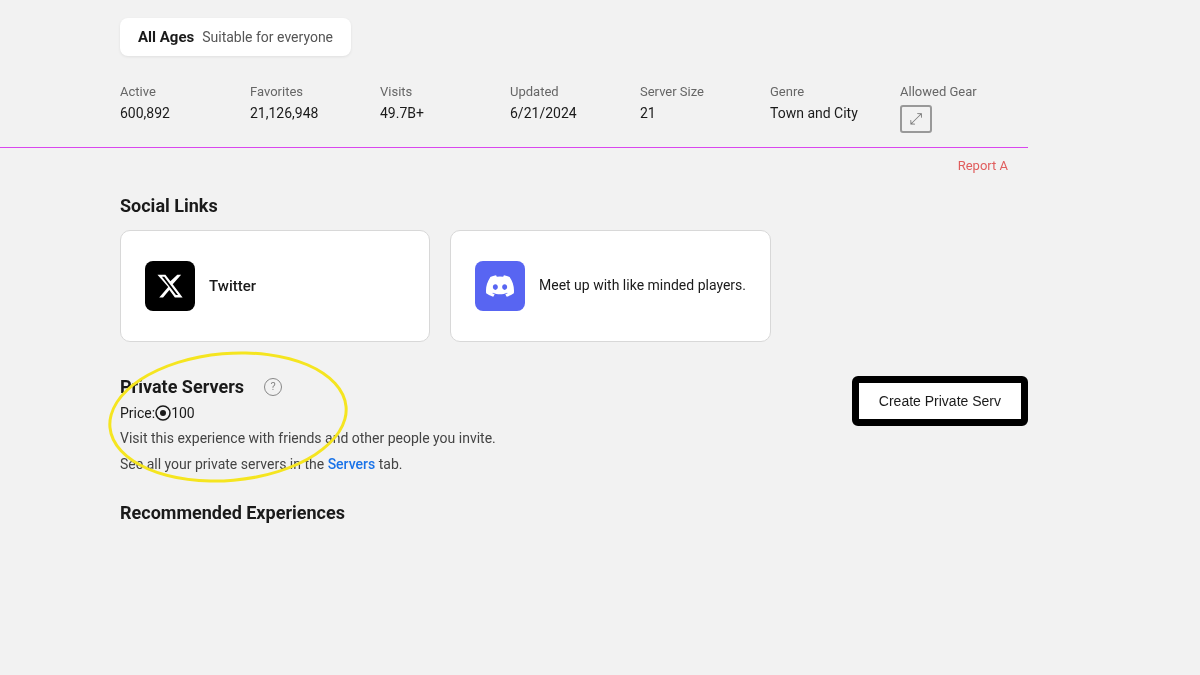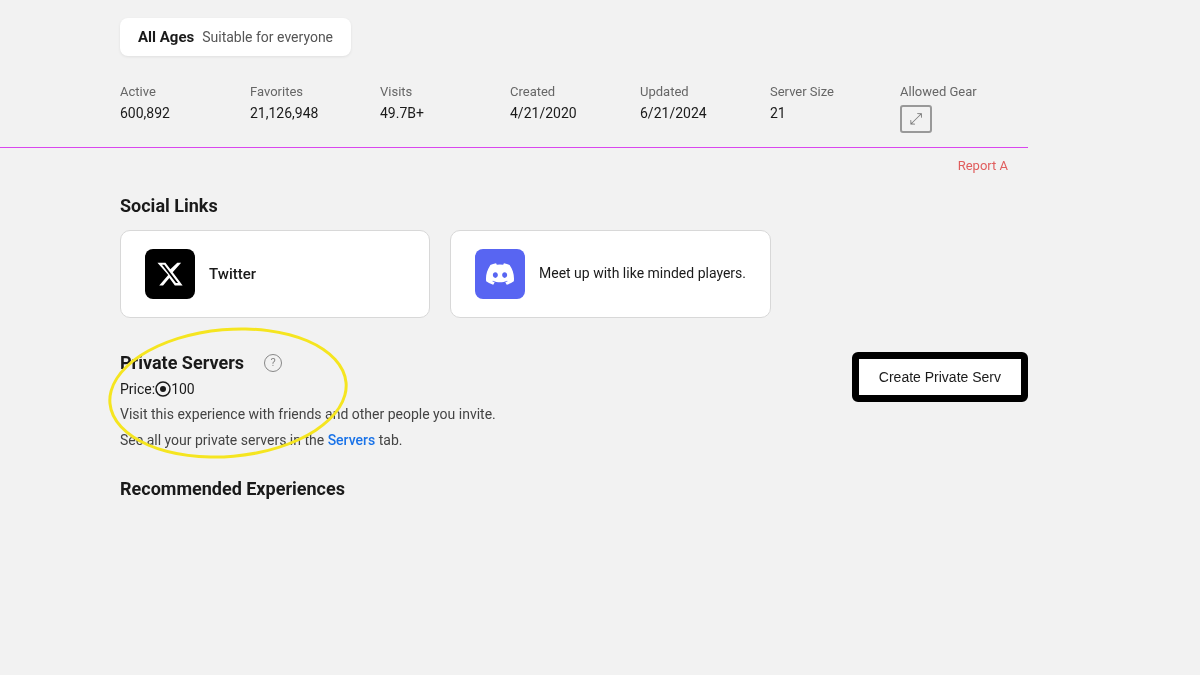--- a/index.html
+++ b/index.html
@@ -107,21 +107,21 @@
       display: flex;
       gap: 20px;
     }
     .social-card {
       display: flex;
       align-items: center;
       gap: 14px;
       background: #ffffff;
       border: 1px solid #d8d8d8;
       border-radius: 10px;
-      padding: 18px 24px;
+      padding: 30px 24px;
       min-width: 310px;
       cursor: pointer;
     }
     .social-icon-twitter {
       width: 50px;
       height: 50px;
       background: #000000;
       border-radius: 8px;
       display: flex;
       align-items: center;
@@ -262,30 +262,30 @@
     </div>
     <div class="stat-col">
       <span class="stat-header">Favorites</span>
       <span class="stat-value">21,126,948</span>
     </div>
     <div class="stat-col">
       <span class="stat-header">Visits</span>
       <span class="stat-value">49.7B+</span>
     </div>
     <div class="stat-col">
-      <span class="stat-header">Created</span>
-      <span class="stat-value">4/21/2020</span>
-    </div>
-    <div class="stat-col">
       <span class="stat-header">Updated</span>
       <span class="stat-value">6/21/2024</span>
     </div>
     <div class="stat-col">
       <span class="stat-header">Server Size</span>
       <span class="stat-value">21</span>
+    </div>
+    <div class="stat-col">
+      <span class="stat-header">Genre</span>
+      <span class="stat-value">Town and City</span>
     </div>
     <div class="stat-col last">
       <span class="stat-header">Allowed Gear</span>
       <div class="allowed-gear-box">
         <span class="expand-icon">⤢</span>
       </div>
     </div>
   </div>
 
   <div class="report-section">

